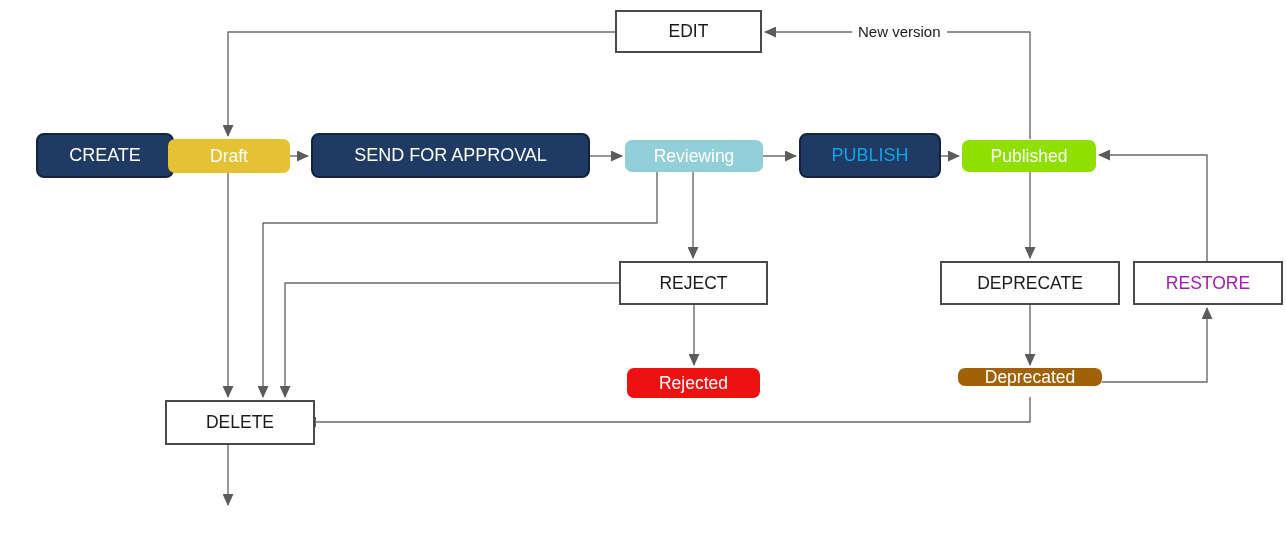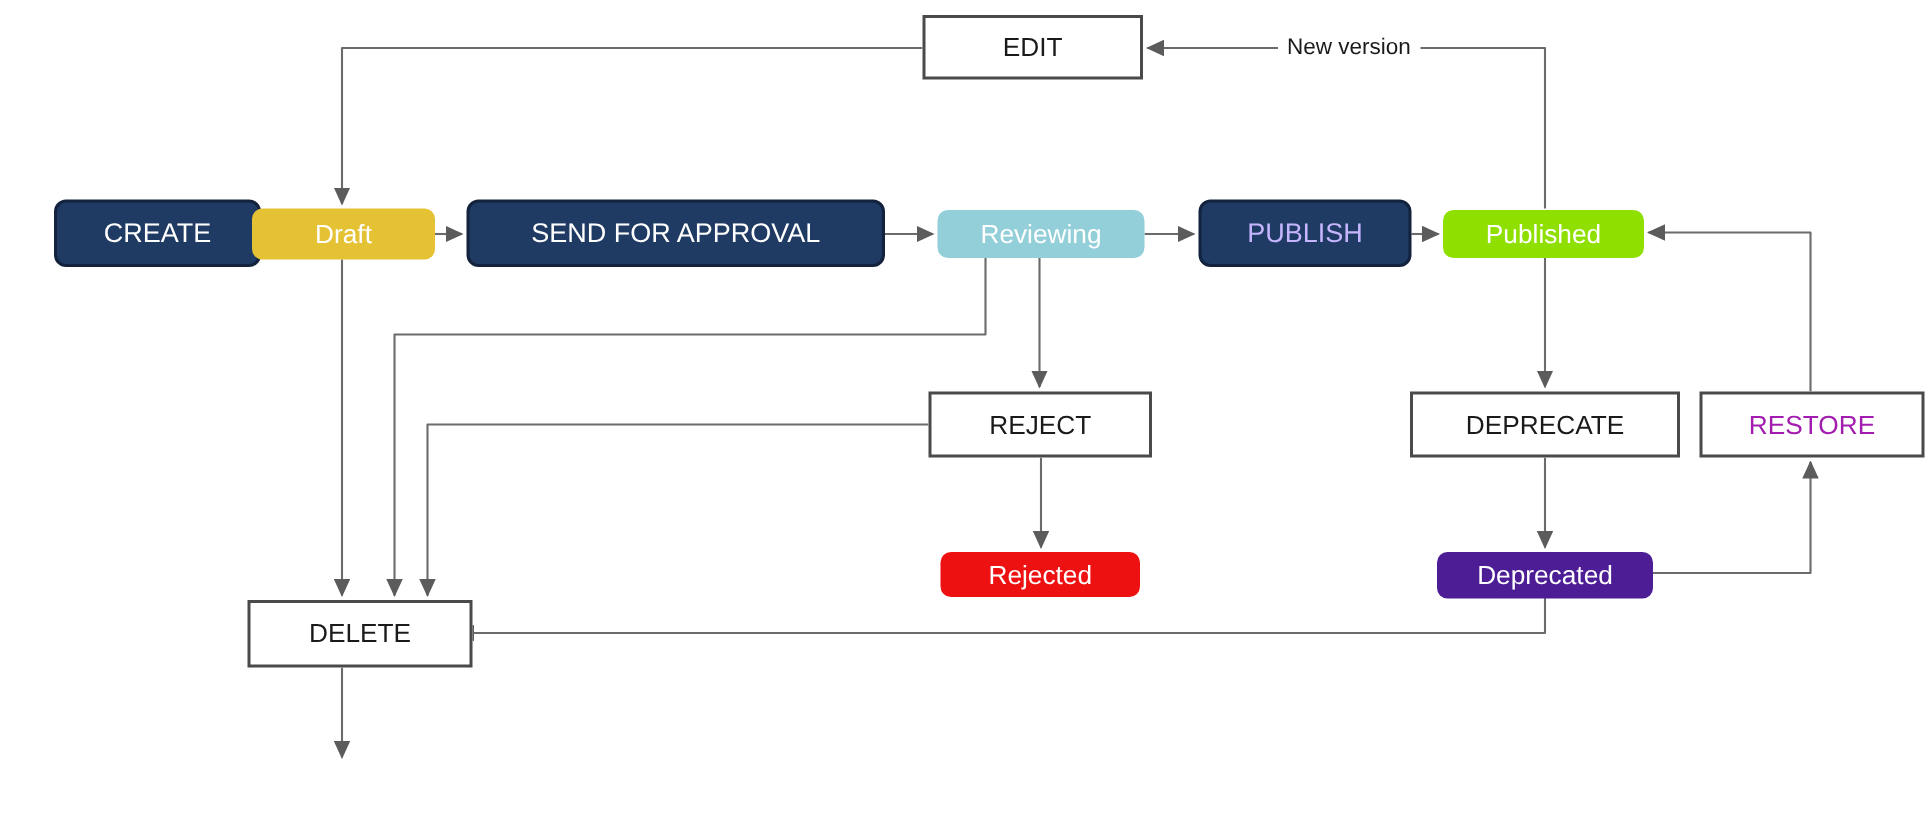--- a/index.html
+++ b/index.html
@@ -70,32 +70,32 @@
   <div class="edge-label" style="left:852px;top:22px;">New version</div>
 
   <div class="node action" style="left: 2px; top: 133px; width: 138px; height: 45px; background: rgb(31, 58, 99); color: rgb(255, 255, 255); border-color: rgb(19, 35, 61); margin-left: 34px;">CREATE</div>
 
   <div class="node state" style="left: 168px; top: 139px; width: 122px; height: 34px; background: rgb(229, 194, 51); color: rgb(255, 255, 255);">Draft</div>
 
   <div class="node action" style="left: 311px; top: 133px; width: 279px; height: 45px; background: rgb(31, 58, 99); color: rgb(255, 255, 255); border-color: rgb(19, 35, 61);">SEND FOR APPROVAL</div>
 
   <div class="node state" style="left: 625px; top: 140px; width: 138px; height: 32px; background: rgb(146, 207, 216); color: rgb(255, 255, 255);">Reviewing</div>
 
-  <div class="node action" style="left: 799px; top: 133px; width: 142px; height: 45px; background: rgb(31, 58, 99); color: #c4b5fd; border-color: rgb(19, 35, 61);">PUBLISH</div>
+  <div class="node action" style="left: 799px; top: 133px; width: 142px; height: 45px; background: rgb(31, 58, 99); color: #0ea5e9; border-color: rgb(19, 35, 61);">PUBLISH</div>
 
   <div class="node state" style="left: 962px; top: 140px; width: 134px; height: 32px; background: rgb(143, 223, 0); color: rgb(255, 255, 255);">Published</div>
 
   <div class="node cmd" style="left: 615px; top: 10px; width: 147px; height: 43px; background: rgb(255, 255, 255); color: rgb(26, 26, 26); border-color: rgb(74, 74, 74);">EDIT</div>
 
   <div class="node cmd" style="left: 619px; top: 261px; width: 149px; height: 44px; background: rgb(255, 255, 255); color: rgb(26, 26, 26); border-color: rgb(74, 74, 74);">REJECT</div>
 
   <div class="node state" style="left: 627px; top: 368px; width: 133px; height: 30px; background: rgb(238, 17, 17); color: rgb(255, 255, 255);">Rejected</div>
 
   <div class="node cmd" style="left: 940px; top: 261px; width: 180px; height: 44px; background: rgb(255, 255, 255); color: rgb(26, 26, 26); border-color: rgb(74, 74, 74);">DEPRECATE</div>
 
   <div class="node cmd" style="left: 1133px; top: 261px; width: 150px; height: 44px; background: rgb(255, 255, 255); color: #a21caf; border-color: rgb(74, 74, 74);">RESTORE</div>
 
-  <div class="node state" style="left: 958px; top: 368px; width: 144px; height: 31px; background: #4c1d95; color: rgb(255, 255, 255);">Deprecated</div>
+  <div class="node state" style="left: 958px; top: 368px; width: 144px; height: 18px; background: #a16207; color: rgb(255, 255, 255);">Deprecated</div>
 
   <div class="node cmd" style="left: 152px; top: 400px; width: 150px; height: 45px; background: rgb(255, 255, 255); color: rgb(26, 26, 26); border-color: rgb(74, 74, 74); margin-left: 13px;">DELETE</div>
 
 
 </div>
 
 </body></html>

